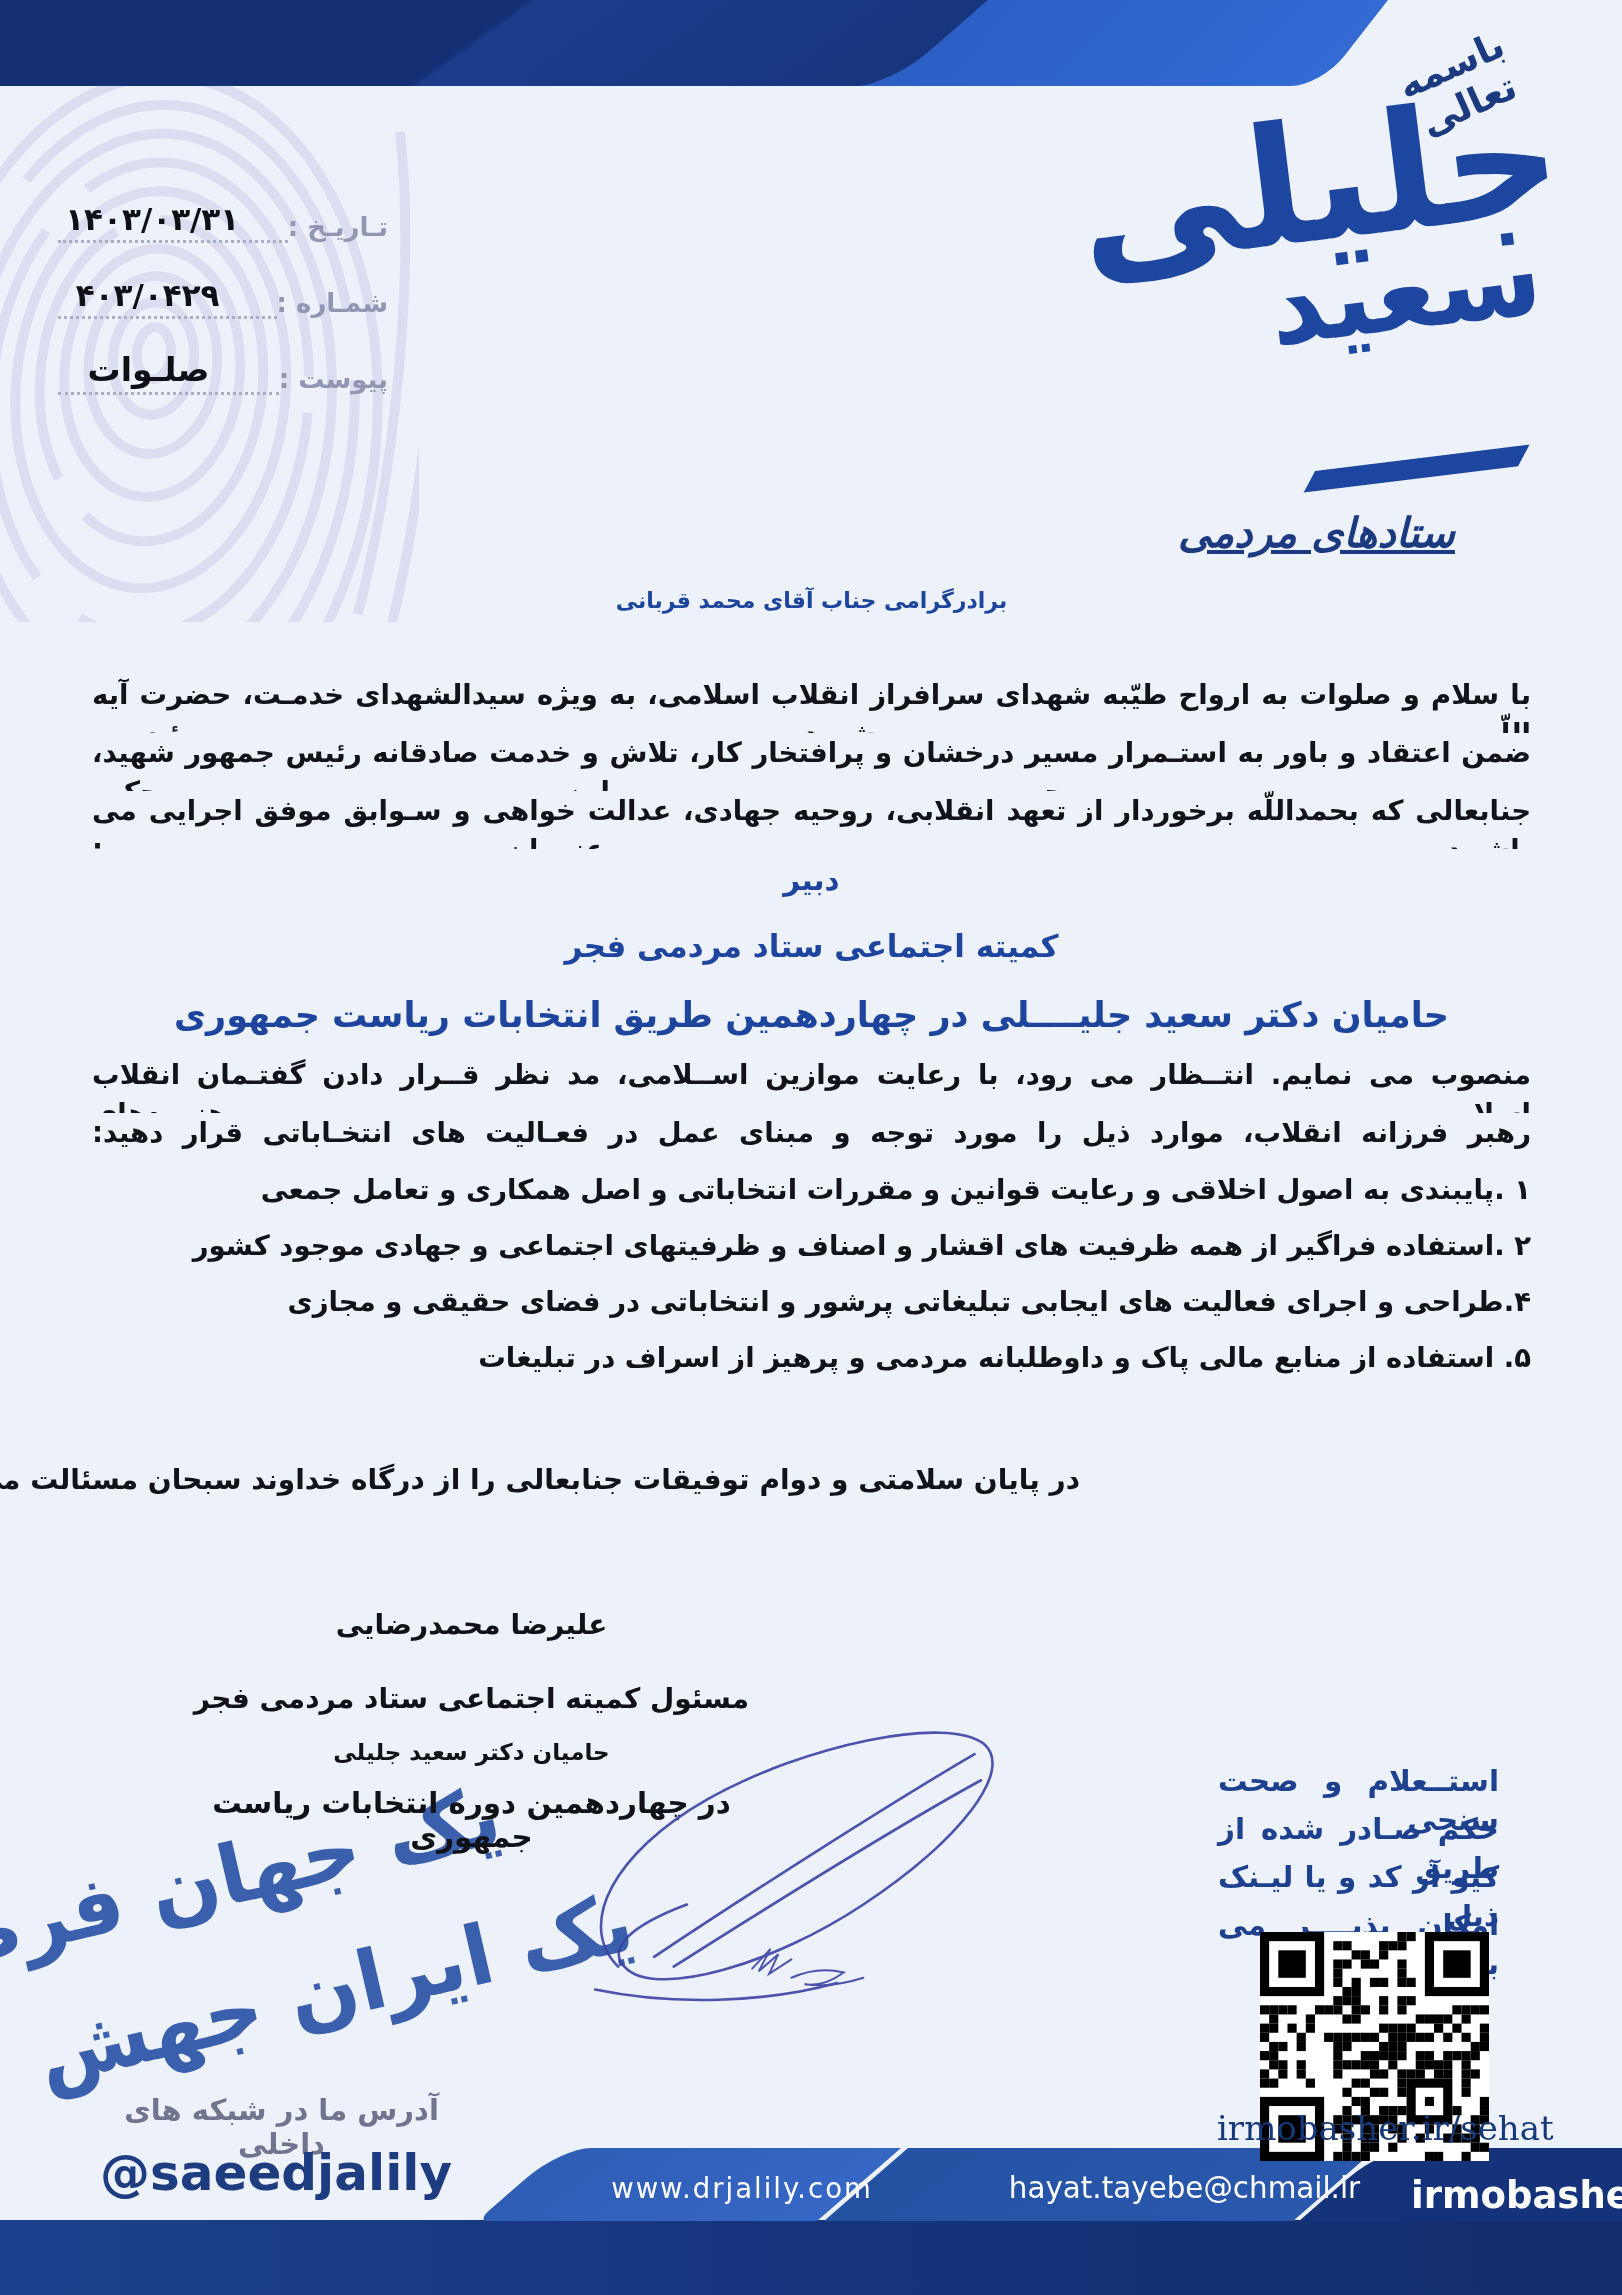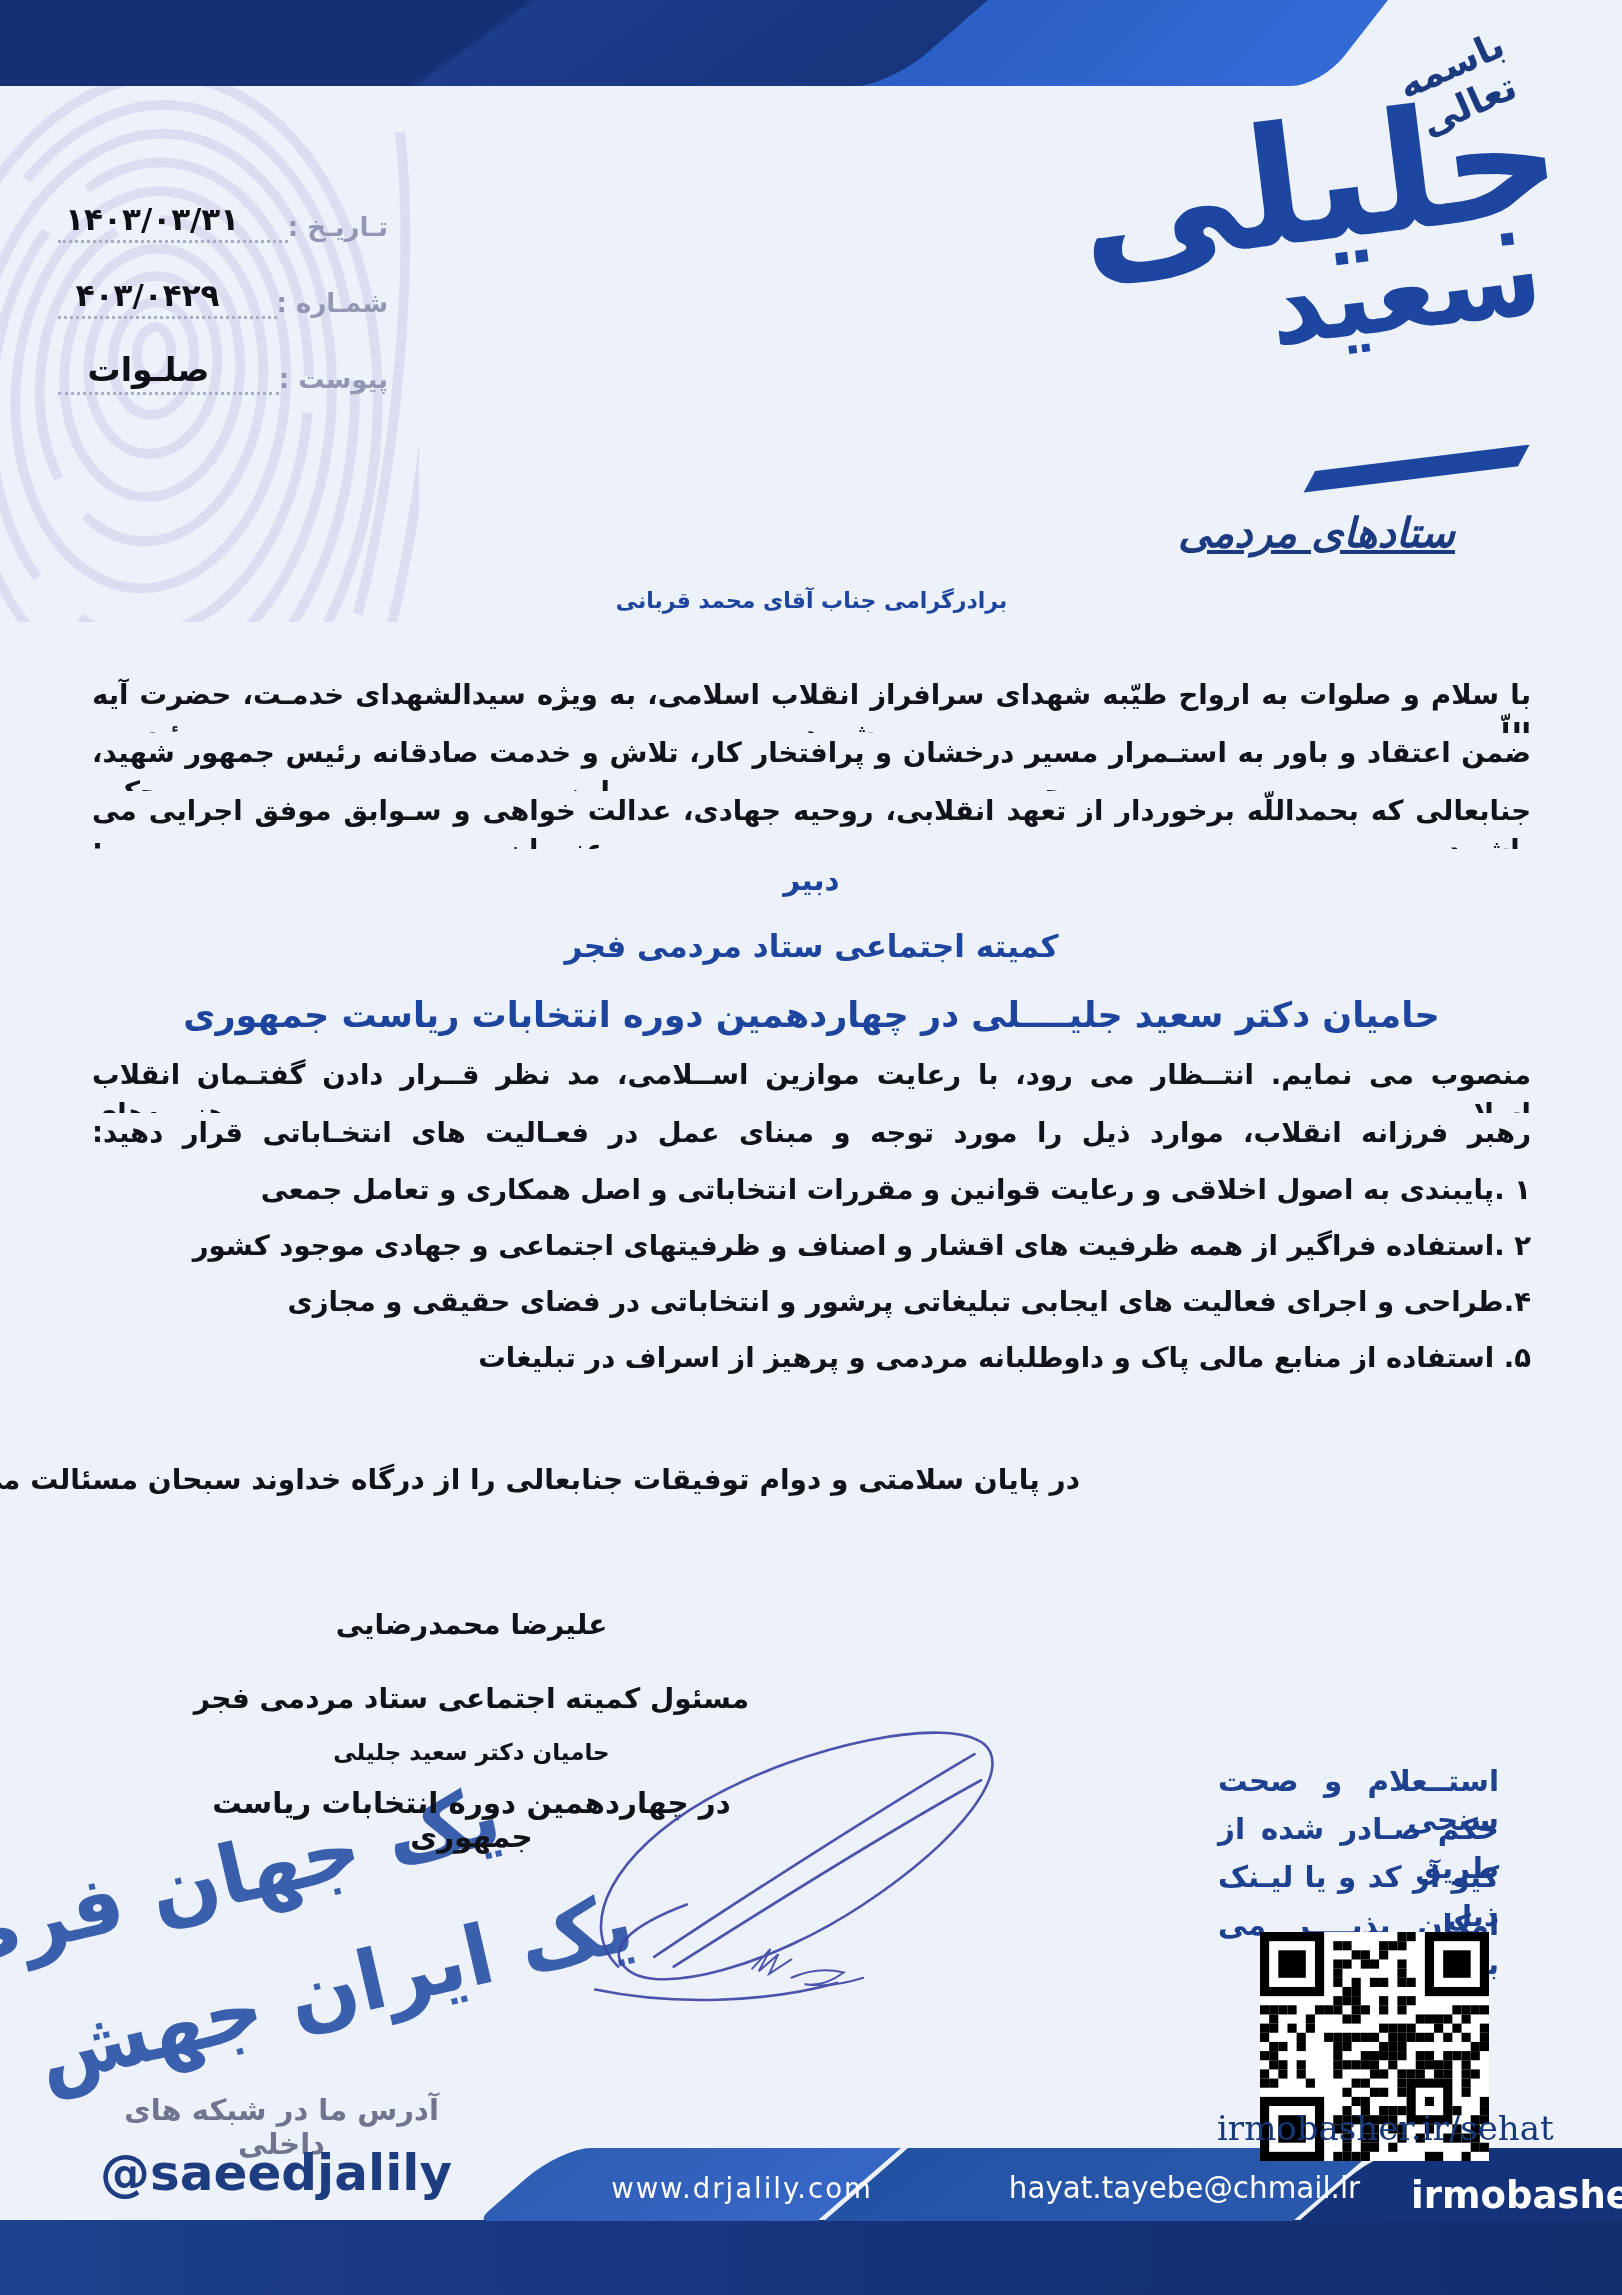--- a/index.html
+++ b/index.html
@@ -159,21 +159,21 @@
   <div class="center-line recipient">برادرگرامی جناب آقای محمد قربانی</div>
 
   <div class="para p1">
     <div class="jline">با سلام و صلوات به ارواح طیّبه شهدای سرافراز انقلاب اسلامی، به ویژه سیدالشهدای خدمـت، حضرت آیه اللّه شهید رئیسی،</div>
     <div class="jline">ضمن اعتقاد و باور به استـمرار مسیر درخشان و پرافتخار کار، تلاش و خدمت صادقانه رئیس جمهور شهید، به موجب این حکم،</div>
     <div class="jline">جنابعالی که بحمداللّه برخوردار از تعهد انقلابی، روحیه جهادی، عدالت خواهی و سـوابق موفق اجرایی می باشـید، به عنــوان :</div>
   </div>
 
   <div class="center-line t-dabir">دبیر</div>
   <div class="center-line t-comm">کمیته اجتماعی ستاد مردمی فجر</div>
-  <div class="center-line t-camp">حامیان دکتر سعید جلیــــلی در چهاردهمین دوره انتخابات ریاست جمهوری</div>
+  <div class="center-line t-camp">حامیان دکتر سعید جلیــــلی در چهاردهمین طریق انتخابات ریاست جمهوری</div>
 
   <div class="para p2">
     <div class="jline">منصوب می نمایم. انتــظار می رود، با رعایت موازین اســلامی، مد نظر قــرار دادن گفتـمان انقلاب اسلامی و رهنمودهای</div>
     <div class="jline">رهبر فرزانه انقلاب، موارد ذیل  را مورد توجه و مبنای عمل در فعـالیت های انتخـاباتی قرار دهید:</div>
   </div>
 
   <div class="para list">
     <div class="li">۱ .پایبندی به اصول اخلاقی و رعایت قوانین و مقررات انتخاباتی و اصل همکاری و تعامل جمعی</div>
     <div class="li">۲ .استفاده فراگیر از همه ظرفیت های اقشار و اصناف و ظرفیتهای اجتماعی و جهادی موجود کشور</div>
     <div class="li">۴.طراحی و اجرای فعالیت های ایجابی تبلیغاتی پرشور و انتخاباتی در فضای حقیقی و مجازی</div>

